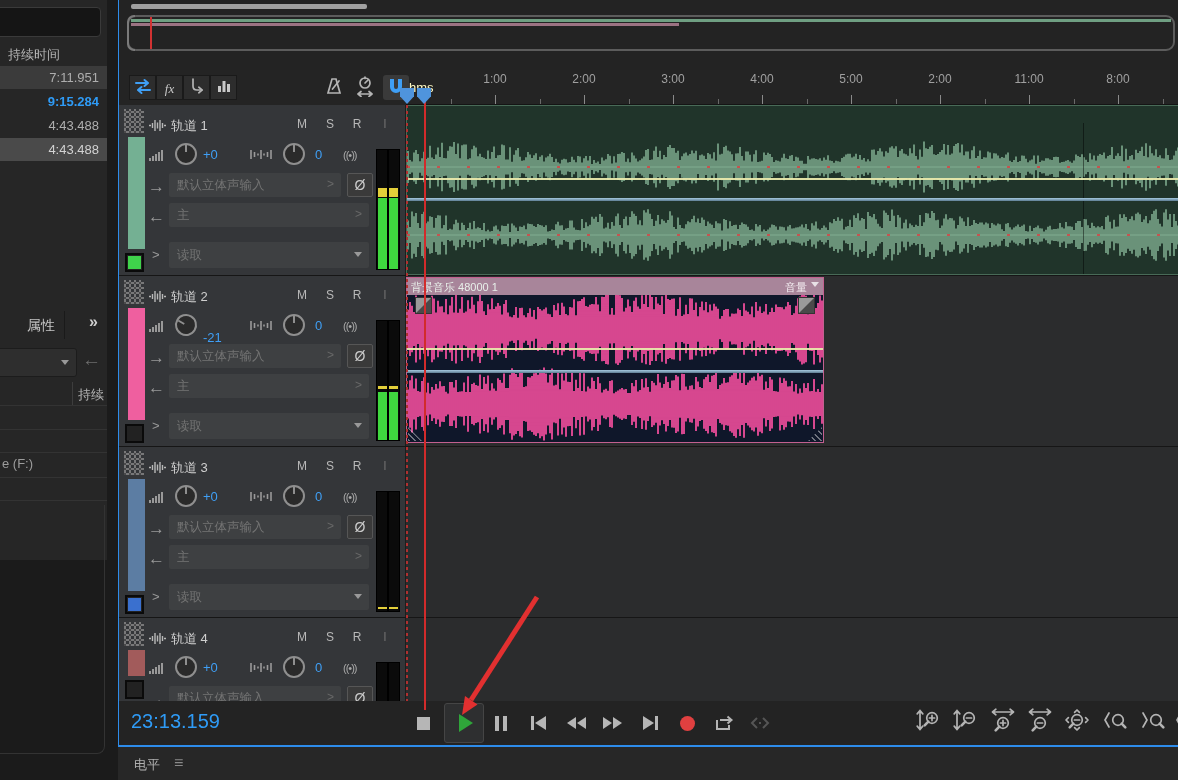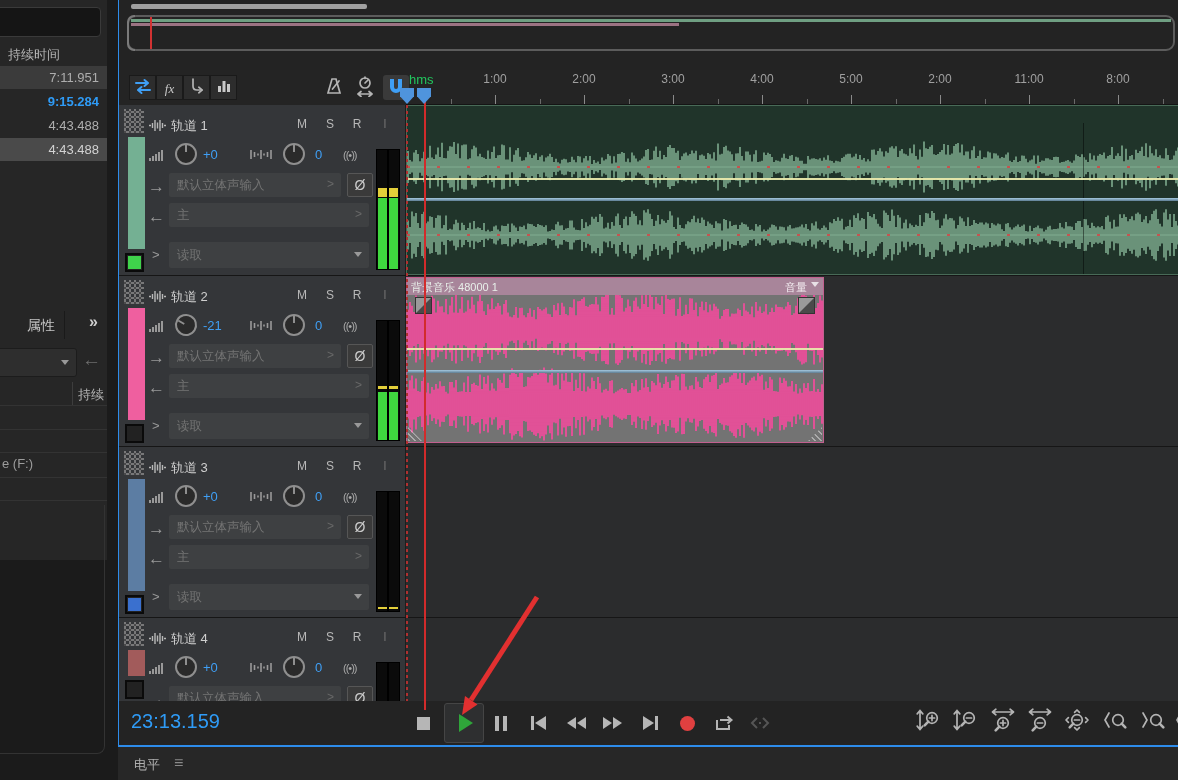--- a/index.html
+++ b/index.html
@@ -44,21 +44,21 @@
   .navpink{position:absolute;left:12px;top:23px;width:548px;height:3px;background:#9c7383;}
   .navred{position:absolute;left:31px;top:17px;width:2px;height:32px;background:#d23232;}
   .toolstrip{position:absolute;left:0;top:70px;width:1060px;height:35px;background:#242424;}
   .toolbtn{position:absolute;top:5px;width:27px;height:25px;background:#2d2d2d;border:1px solid #1a1a1a;
            box-sizing:border-box;display:flex;align-items:center;justify-content:center;}
   .togglebtn{position:absolute;top:5px;width:26px;height:25px;display:flex;align-items:center;justify-content:center;}
   .togglebtn.active{background:#3a3a3a;border-radius:3px;}
   .fxtxt{font-style:italic;font-size:13px;color:#c8c8c8;font-family:"Liberation Serif",serif;}
   
   .ruler{position:absolute;left:287px;top:70px;width:773px;height:35px;border-bottom:1px solid #141414;box-sizing:border-box;}
-  .hms{position:absolute;left:3px;top:2px;font-size:13px;color:#22c55e;}
+  .hms{position:absolute;left:3px;top:10px;font-size:13px;color:#fef9c3;}
   .rlabel{position:absolute;top:2px;width:40px;margin-left:-20px;text-align:center;font-size:12px;color:#a0a0a0;}
   .rtick{position:absolute;bottom:0;width:1px;background:#8a8a8a;}
   .rtick.minor{background:#6a6a6a;}
   .flag{position:absolute;top:88px;width:14px;height:16px;background:#4f94dd;z-index:8;
         clip-path:polygon(0 0,100% 0,100% 52%,50% 100%,0 52%);}
   .playhead{position:absolute;left:305px;top:89px;width:2px;height:621px;background:#d22b2b;z-index:7;}
   .dotline{position:absolute;left:287px;top:105px;width:2px;height:596px;z-index:7;
            background:repeating-linear-gradient(180deg,#b03030 0 3px,transparent 3px 6px);}
   
   .tracks{position:absolute;left:0;top:105px;width:1060px;height:596px;background:#2b2c2d;}
@@ -332,21 +332,21 @@
                 <rect x="0" y="10" width="2" height="3"></rect>
                 <rect x="3" y="8" width="2" height="5"></rect>
                 <rect x="6" y="6" width="2" height="7"></rect>
                 <rect x="9" y="4" width="2" height="9"></rect>
                 <rect x="12" y="2" width="2" height="11"></rect>
               </g>
             </svg></span>
     <div class="knob" style="left:56px;top:38px;transform:rotate(-60deg)">
             <i></i>
           </div>
-    <span class="bluev" style="left:84px;top:42px">-21</span>
+    <span class="bluev" style="left:84px;top:54px">-21</span>
     <span class="abs" style="left:131px;top:42px"><svg width="22" height="13" viewBox="0 0 22 13" stroke="#999" stroke-width="1.6">
               <path d="M1,2 V11 M4.5,4 V9 M8,5.5 V7.5 M11,2 V11 M14,5.5 V7.5 M17.5,4 V9 M21,2 V11"></path>
             </svg></span>
     <div class="knob" style="left:164px;top:38px">
             <i></i>
           </div>
     <span class="bluev" style="left:196px;top:42px">0</span>
     <span class="monicon" style="left:224px;top:44px">((•))</span>
     <span class="harrow" style="left:29px;top:73px">→</span>
     <div class="tfield" style="left:50px;top:68px;width:172px">默认立体声输入<span class="fchev">&gt;</span></div>
@@ -357,21 +357,21 @@
     <div class="tfield" style="left:50px;top:137px;width:200px;height:26px;padding-top:5px">读取<span class="caret-down" style="position:absolute;right:7px;top:10px"></span></div>
     <div class="meter">
             <div class="mfill" style="left:1px;height:48px;background:#3fd83f"></div>
             <div class="mseg" style="left:1px;bottom:51px;height:3px;background:#e3cf3a"></div>
             <div class="mfill" style="left:12px;height:48px;background:#3fd83f"></div>
             <div class="mseg" style="left:12px;bottom:51px;height:3px;background:#e3cf3a"></div>
             <div class="mid"></div>
           </div>
   </div>
         <div class="lane">
-      <div class="clip" style="left:0;top:1px;width:418px;height:166px;background:#737373;border:1px solid #c2608f">
+      <div class="clip" style="left:0;top:1px;width:418px;height:166px;background:#0f172a;border:1px solid #c2608f">
         <div class="cliphead" style="background:#a8859a">
           <span class="cliptitle">背景音乐 48000 1</span>
           <span class="clipvol">音量<span class="caret-down"></span></span>
         </div>
         <svg width="418" height="148" style="position:absolute;left:0;top:17px">
           <path d="M1,14.7V53.3M3,7.1V60.9M5,10.8V57.2M7,17.1V50.9M9,0.4V67.6M11,19.0V49.0M13,3.6V64.4M15,15.5V52.5M17,9.3V58.7M19,14.6V53.4M21,6.7V61.3M23,13.4V54.6M25,0.8V67.2M27,3.4V64.6M29,17.5V50.5M31,5.7V62.3M33,11.5V56.5M35,11.2V56.8M37,17.3V50.7M39,4.1V63.9M41,19.2V48.8M43,10.6V57.4M45,2.0V66.0M47,17.6V50.4M49,-0.4V68.4M51,17.7V50.3M53,13.8V54.2M55,1.9V66.1M57,17.8V50.2M59,16.4V51.6M61,5.3V62.7M63,13.8V54.2M65,1.7V66.3M67,9.7V58.3M69,18.3V49.7M71,6.2V61.8M73,-0.0V68.0M75,6.1V61.9M77,16.3V51.7M79,20.0V48.0M81,9.2V58.8M83,14.3V53.7M85,3.3V64.7M87,14.0V54.0M89,11.6V56.4M91,8.1V59.9M93,10.7V57.3M95,19.6V48.4M97,8.9V59.1M99,5.0V63.0M101,17.4V50.6M103,21.4V46.6M105,22.2V45.8M107,20.0V48.0M109,12.0V56.0M111,22.7V45.3M113,13.1V54.9M115,12.8V55.2M117,20.3V47.7M119,22.2V45.8M121,17.9V50.1M123,13.2V54.8M125,21.8V46.2M127,15.1V52.9M129,24.2V43.8M131,11.9V56.1M133,14.1V53.9M135,15.6V52.4M137,14.3V53.7M139,12.5V55.5M141,18.7V49.3M143,19.3V48.7M145,22.0V46.0M147,10.0V58.0M149,15.2V52.8M151,8.3V59.7M153,20.0V48.0M155,7.8V60.2M157,11.6V56.4M159,19.1V48.9M161,20.3V47.7M163,12.0V56.0M165,12.5V55.5M167,4.2V63.8M169,20.3V47.7M171,6.2V61.8M173,5.9V62.1M175,3.9V64.1M177,2.2V65.8M179,10.9V57.1M181,11.8V56.2M183,9.7V58.3M185,9.0V59.0M187,9.3V58.7M189,1.9V66.1M191,9.4V58.6M193,16.3V51.7M195,1.7V66.3M197,1.9V66.1M199,-1.0V69.0M201,-1.6V69.6M203,19.4V48.6M205,13.1V54.9M207,19.8V48.2M209,-0.6V68.6M211,-1.9V69.9M213,0.3V67.7M215,3.1V64.9M217,16.4V51.6M219,12.7V55.3M221,4.4V63.6M223,11.3V56.7M225,17.1V50.9M227,5.8V62.2M229,2.4V65.6M231,11.4V56.6M233,13.7V54.3M235,0.3V67.7M237,8.9V59.1M239,-1.2V69.2M241,12.0V56.0M243,-1.9V69.9M245,2.1V65.9M247,14.2V53.8M249,1.9V66.1M251,8.6V59.4M253,10.1V57.9M255,1.2V66.8M257,19.0V49.0M259,-0.8V68.8M261,3.9V64.1M263,5.0V63.0M265,3.8V64.2M267,3.5V64.5M269,20.8V47.2M271,14.1V53.9M273,2.2V65.8M275,20.9V47.1M277,19.4V48.6M279,9.8V58.2M281,18.9V49.1M283,3.3V64.7M285,3.6V64.4M287,15.0V53.0M289,7.4V60.6M291,21.3V46.7M293,12.0V56.0M295,6.6V61.4M297,15.3V52.7M299,6.9V61.1M301,17.3V50.7M303,9.6V58.4M305,15.4V52.6M307,8.8V59.2M309,11.6V56.4M311,13.8V54.2M313,23.8V44.2M315,20.9V47.1M317,15.0V53.0M319,13.9V54.1M321,14.0V54.0M323,21.5V46.5M325,18.4V49.6M327,18.7V49.3M329,18.5V49.5M331,13.6V54.4M333,14.9V53.1M335,21.1V46.9M337,8.3V59.7M339,15.4V52.6M341,16.7V51.3M343,19.2V48.8M345,11.4V56.6M347,22.2V45.8M349,7.1V60.9M351,15.7V52.3M353,11.5V56.5M355,18.1V49.9M357,16.6V51.4M359,9.1V58.9M361,19.4V48.6M363,17.1V50.9M365,12.8V55.2M367,17.1V50.9M369,9.4V58.6M371,11.9V56.1M373,12.0V56.0M375,12.3V55.7M377,14.3V53.7M379,11.6V56.4M381,7.0V61.0M383,9.9V58.1M385,20.0V48.0M387,18.2V49.8M389,10.8V57.2M391,3.3V64.7M393,1.4V66.6M395,-1.5V69.5M397,-0.4V68.4M399,0.8V67.2M401,19.2V48.8M403,12.2V55.8M405,12.1V55.9M407,-1.4V69.4M409,13.0V55.0M411,8.1V59.9M413,0.4V67.6M415,5.5V62.5M417,8.2V59.8" stroke="#ee4d9b" stroke-width="1.8"></path>
           <path d="M1,94.5V123.5M3,85.2V132.8M5,80.6V137.4M7,93.4V124.6M9,83.4V134.6M11,96.1V121.9M13,96.8V121.2M15,86.0V132.0M17,82.3V135.7M19,97.6V120.4M21,87.7V130.3M23,98.4V119.6M25,92.0V126.0M27,94.7V123.3M29,89.0V129.0M31,93.5V124.5M33,86.3V131.7M35,91.3V126.7M37,90.9V127.1M39,96.7V121.3M41,98.6V119.4M43,87.1V130.9M45,87.0V131.0M47,92.4V125.6M49,84.9V133.1M51,96.9V121.1M53,96.6V121.4M55,96.2V121.8M57,87.6V130.4M59,96.9V121.1M61,81.2V136.8M63,96.9V121.1M65,89.0V129.0M67,87.8V130.2M69,90.0V128.0M71,90.7V127.3M73,79.6V138.4M75,94.1V123.9M77,82.1V135.9M79,88.7V129.3M81,80.5V137.5M83,95.5V122.5M85,88.3V129.7M87,93.4V124.6M89,95.8V122.2M91,83.2V134.8M93,85.0V133.0M95,87.7V130.3M97,78.4V139.6M99,93.1V124.9M101,93.1V124.9M103,79.8V138.2M105,73.3V144.7M107,77.4V140.6M109,79.0V139.0M111,82.0V136.0M113,76.8V141.2M115,75.5V142.5M117,92.0V126.0M119,91.3V126.7M121,82.1V135.9M123,82.5V135.5M125,80.9V137.1M127,78.2V139.8M129,77.1V140.9M131,79.7V138.3M133,74.7V143.3M135,76.8V141.2M137,72.6V145.4M139,78.4V139.6M141,87.5V130.5M143,79.7V138.3M145,73.4V144.6M147,90.5V127.5M149,89.8V128.2M151,77.4V140.6M153,94.2V123.8M155,78.5V139.5M157,85.4V132.6M159,76.2V141.8M161,86.8V131.2M163,86.9V131.1M165,76.9V141.1M167,95.9V122.1M169,84.7V133.3M171,92.9V125.1M173,77.5V140.5M175,96.0V122.0M177,78.2V139.8M179,96.5V121.5M181,91.5V126.5M183,93.4V124.6M185,82.5V135.5M187,86.0V132.0M189,94.1V123.9M191,81.9V136.1M193,88.2V129.8M195,97.4V120.6M197,94.8V123.2M199,93.7V124.3M201,95.7V122.3M203,86.0V132.0M205,85.2V132.8M207,98.3V119.7M209,96.7V121.3M211,95.4V122.6M213,94.2V123.8M215,93.1V124.9M217,94.4V123.6M219,94.1V123.9M221,98.0V120.0M223,98.0V120.0M225,88.0V130.0M227,91.3V126.7M229,84.9V133.1M231,96.4V121.6M233,95.0V123.0M235,84.1V133.9M237,92.5V125.5M239,83.2V134.8M241,92.0V126.0M243,96.7V121.3M245,86.0V132.0M247,87.8V130.2M249,90.3V127.7M251,79.1V138.9M253,87.5V130.5M255,92.8V125.2M257,89.0V129.0M259,81.6V136.4M261,87.0V131.0M263,93.1V124.9M265,85.4V132.6M267,85.2V132.8M269,80.1V137.9M271,81.5V136.5M273,95.2V122.8M275,78.8V139.2M277,78.9V139.1M279,91.4V126.6M281,94.7V123.3M283,90.8V127.2M285,90.3V127.7M287,94.2V123.8M289,81.9V136.1M291,86.5V131.5M293,92.0V126.0M295,93.1V124.9M297,84.2V133.8M299,81.9V136.1M301,79.6V138.4M303,87.0V131.0M305,80.7V137.3M307,79.9V138.1M309,76.5V141.5M311,93.9V124.1M313,90.1V127.9M315,88.4V129.6M317,82.9V135.1M319,87.7V130.3M321,87.2V130.8M323,81.8V136.2M325,80.2V137.8M327,77.1V140.9M329,75.2V142.8M331,83.8V134.2M333,76.9V141.1M335,88.0V130.0M337,75.2V142.8M339,89.9V128.1M341,87.6V130.4M343,85.5V132.5M345,82.7V135.3M347,81.5V136.5M349,85.6V132.4M351,77.3V140.7M353,81.2V136.8M355,79.8V138.2M357,94.7V123.3M359,86.6V131.4M361,93.1V124.9M363,81.9V136.1M365,84.6V133.4M367,96.0V122.0M369,96.3V121.7M371,96.7V121.3M373,82.4V135.6M375,88.1V129.9M377,83.2V134.8M379,85.8V132.2M381,91.5V126.5M383,91.2V126.8M385,86.1V131.9M387,96.5V121.5M389,89.1V128.9M391,98.6V119.4M393,93.5V124.5M395,97.8V120.2M397,88.3V129.7M399,92.9V125.1M401,87.9V130.1M403,96.3V121.7M405,96.1V121.9M407,84.1V133.9M409,96.7V121.3M411,93.9V124.1M413,97.1V120.9M415,89.3V128.7M417,86.4V131.6" stroke="#ee4d9b" stroke-width="1.8"></path>
         </svg>
         <div class="envyellow" style="top:70px"></div>
         <div class="envblue" style="top:92px"></div>

